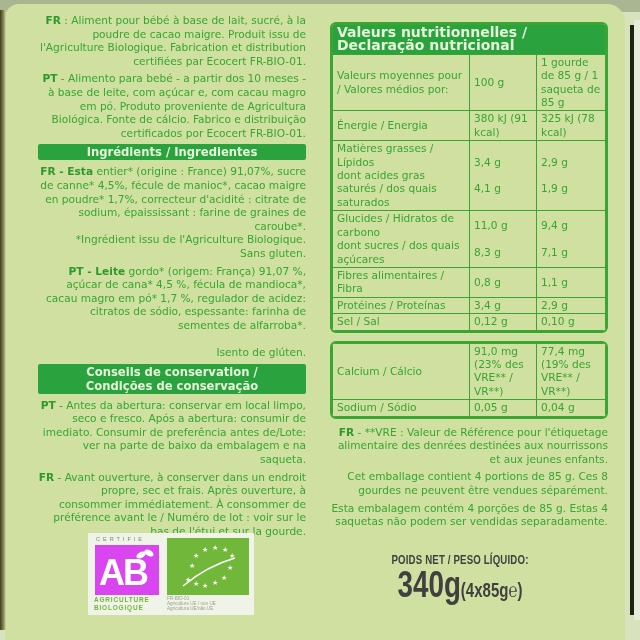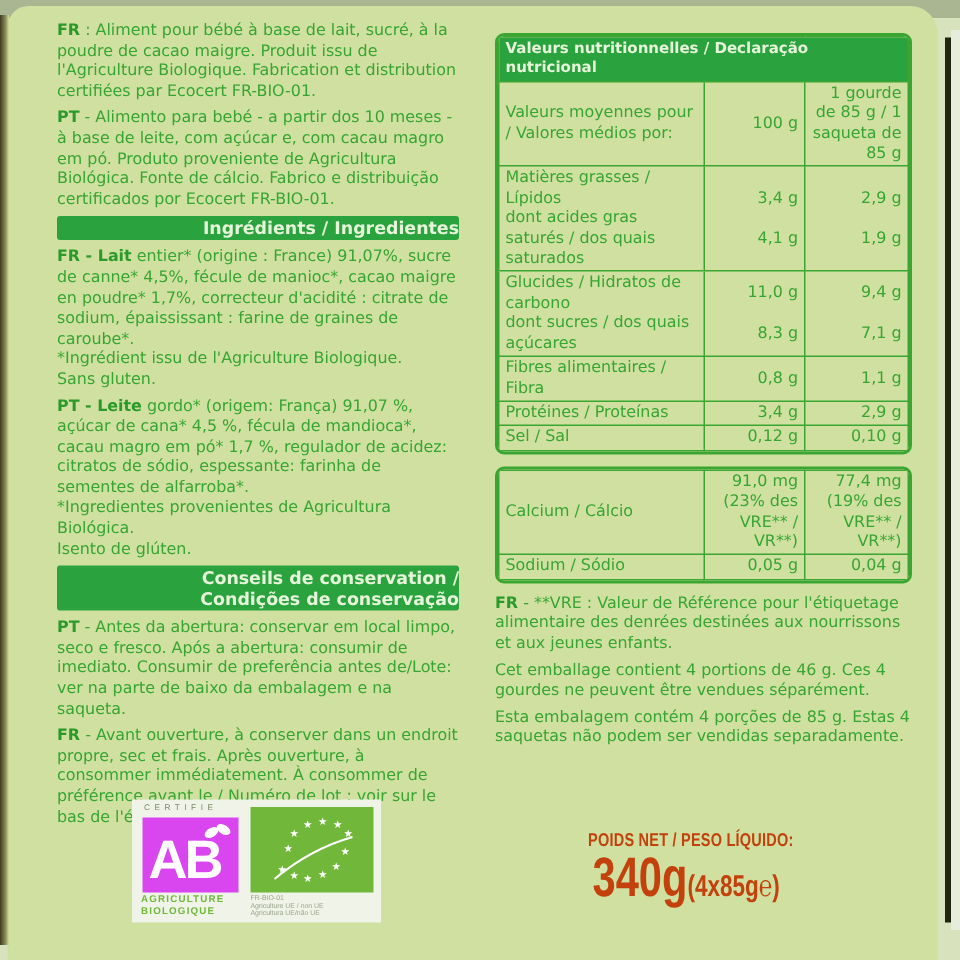--- a/index.html
+++ b/index.html
@@ -4,31 +4,31 @@
 <style>
   html,body{margin:0;padding:0;}
   body{width:640px;height:640px;overflow:hidden;background:#d8e3bd;position:relative;font-family:"DejaVu Sans",sans-serif;}
   .bg-top{position:absolute;left:0;top:0;width:640px;height:12px;background:#aab592;}
   .panel{position:absolute;left:5px;top:4px;width:620px;height:636px;background:#cfe0a0;border-radius:14px 18px 0 0;}
   .left-edge{position:absolute;left:0;top:10px;width:6px;height:620px;background:linear-gradient(90deg,#3a3d22,#8a8a55 60%,#cfe0a0);}
   .right-edge{position:absolute;left:630px;top:25px;width:4px;height:590px;background:#1f2410;}
   .right-strip{position:absolute;left:634px;top:20px;width:6px;height:600px;background:#e8eddb;}
   .col-left{position:absolute;left:38px;top:14px;width:268px;color:#37a532;font-size:10.6px;line-height:13.6px;}
   .col-right{position:absolute;left:330px;top:22px;width:278px;color:#37a532;font-size:10.6px;line-height:13.6px;}
-  p{margin:0 0 4px 0;}
+  p{margin:0 0 4px 0;text-align:right;}
   b{color:#2c9a2a;}
-  .hdr{background:#2aa23d;color:#e6f5d9;font-weight:bold;text-align:right;font-size:11.6px;line-height:14px;border-radius:2px;margin:4px 0 5px 0;padding:1px 0;}
+  .hdr{background:#2aa23d;color:#e6f5d9;font-weight:bold;text-align:center;font-size:11.6px;line-height:14px;border-radius:2px;margin:4px 0 5px 0;padding:1px 0;}
   table{border-collapse:collapse;width:100%;color:#37a532;font-size:10.6px;line-height:13.4px;}
   .tbl{border:2px solid #3aa531;border-radius:6px;overflow:hidden;}
   .tbl td{border:1.5px solid #3aa531;padding:1px 4px;vertical-align:middle;}
-  .tbl .v{text-align:right;}
-  .tbl-hdr{background:#2aa23d;color:#e6f5d9;font-weight:bold;font-size:10px;padding:2px 4px;}
+  .tbl .v{text-align:left;}
+  .tbl-hdr{background:#2aa23d;color:#e6f5d9;font-weight:bold;font-size:14px;padding:2px 4px;}
   .tbl2{margin-top:8px;}
   .notes{margin-top:7px;}
-  .weight{position:absolute;left:370px;top:553px;width:200px;text-align:left;color:#c2410c;font-family:"Liberation Sans",sans-serif;}
+  .weight{position:absolute;left:360px;top:553px;width:200px;text-align:center;color:#404040;font-family:"Liberation Sans",sans-serif;}
   .w-label{font-weight:bold;font-size:12.4px;transform:scaleX(0.78);letter-spacing:0.2px;}
   .w-value{font-weight:bold;font-size:37px;line-height:36px;transform:scaleX(0.75);white-space:nowrap;}
   .w-value span.sm{font-size:20px;}
   .logos{position:absolute;left:88px;top:533px;width:166px;height:82px;background:#f0f3e8;}
   .ab-box{position:absolute;left:7px;top:12px;width:64px;height:50px;background:#d946ef;}
   .certifie{position:absolute;left:8px;top:3px;font-size:5.5px;letter-spacing:3px;color:#7a8a6a;font-family:"Liberation Sans",sans-serif;}
   .ab-text{position:absolute;left:4px;top:10px;color:#fff;font-size:36px;font-family:"Liberation Sans",sans-serif;font-weight:bold;letter-spacing:-2px;line-height:36px;}
   .agri{position:absolute;left:6px;top:63px;color:#70b73a;font-size:6.5px;font-weight:bold;letter-spacing:0.8px;line-height:7.5px;font-family:"Liberation Sans",sans-serif;}
   .eu-box{position:absolute;left:79px;top:5px;width:82px;height:57px;background:#70b73a;}
   .eu-sub{position:absolute;left:79px;top:63px;color:#9aa58a;font-size:4.6px;line-height:5px;font-family:"Liberation Sans",sans-serif;}
@@ -40,22 +40,22 @@
 <div class="panel"></div>
 <div class="left-edge"></div>
 <div class="right-edge"></div>
 <div class="right-strip"></div>
 
 <div class="col-left">
   <p><b>FR</b><span> : Aliment pour bébé à base de lait, sucré, à la poudre de cacao maigre. Produit issu de l'Agriculture Biologique. Fabrication et distribution certifiées par Ecocert FR-BIO-01.</span></p>
   <p><b>PT</b><span> - Alimento para bebé - a partir dos 10 meses - à base de leite, com açúcar e, com cacau magro em pó. Produto proveniente de Agricultura Biológica. Fonte de cálcio. Fabrico e distribuição certificados por Ecocert FR-BIO-01.</span></p>
 
   <div class="hdr">Ingrédients / Ingredientes</div>
-  <p><b>FR - </b><b>Lait</b><span> entier* (origine : France) 91,07%, sucre de canne* 4,5%, fécule de manioc*, cacao maigre en poudre* 1,7%, correcteur d'acidité : citrate de sodium, épaississant : farine de graines de caroube*.</span><br><span>*Ingrédient issu de l'Agriculture Biologique.</span><br><span>Sans gluten.</span></p>
-  <p><b>PT - </b><b>Leite</b><span> gordo* (origem: França) 91,07 %, açúcar de cana* 4,5 %, fécula de mandioca*, cacau magro em pó* 1,7 %, regulador de acidez: citratos de sódio, espessante: farinha de sementes de alfarroba*.</span><br><span>*Ingredientes provenientes de Agricultura Biológica.</span><br><span>Isento de glúten.</span></p>
+  <p><b>FR - </b><b>Esta</b><span> entier* (origine : France) 91,07%, sucre de canne* 4,5%, fécule de manioc*, cacao maigre en poudre* 1,7%, correcteur d'acidité : citrate de sodium, épaississant : farine de graines de caroube*.</span><br><span>*Ingrédient issu de l'Agriculture Biologique.</span><br><span>Sans gluten.</span></p>
+  <p><b>PT - </b><b>Leite</b><span> gordo* (origem: França) 91,07 %, açúcar de cana* 4,5 %, fécula de mandioca*, cacau magro em pó* 1,7 %, regulador de acidez: citratos de sódio, espessante: farinha de sementes de alfarroba*.</span><br><br><span>Isento de glúten.</span></p>
 
   <div class="hdr"><span>Conseils de conservation /</span><br><span>Condições de conservação</span></div>
   <p><b>PT</b><span> - Antes da abertura: conservar em local limpo, seco e fresco. Após a abertura: consumir de imediato. Consumir de preferência antes de/Lote: ver na parte de baixo da embalagem e na saqueta.</span></p>
   <p><b>FR</b><span> - Avant ouverture, à conserver dans un endroit propre, sec et frais. Après ouverture, à consommer immédiatement. À consommer de préférence avant le / Numéro de lot : voir sur le bas de l'étui et sur la gourde.</span></p>
 </div>
 
 <div class="logos">
   <div class="certifie">CERTIFIE</div>
   <div class="ab-box">
     <div class="ab-text">AB</div>
@@ -93,20 +93,25 @@
       <tbody>
           <tr>
             <td class="tbl-hdr" colspan="3">Valeurs nutritionnelles / Declaração nutricional</td>
           </tr>
       <tr>
         <td style="width:128px">Valeurs moyennes pour / Valores médios por:</td>
         <td class="v" style="width:58px">100 g</td>
         <td class="v">1 gourde de 85 g / 1 saqueta de 85 g</td>
       </tr>
       <tr>
+            <td>Énergie / Energia</td>
+            <td class="v">380 kJ (91 kcal)</td>
+            <td class="v">325 kJ (78 kcal)</td>
+          </tr>
+      <tr>
             <td style="border-bottom:none"><span>Matières grasses / Lípidos</span><br><span>dont acides gras saturés / dos quais saturados</span></td>
             <td class="v"><span>3,4 g</span><br><br><span>4,1 g</span></td>
             <td class="v"><span>2,9 g</span><br><br><span>1,9 g</span></td>
           </tr>
       <tr>
             <td><span>Glucides / Hidratos de carbono</span><br><span>dont sucres / dos quais açúcares</span></td>
             <td class="v"><span>11,0 g</span><br><br><span>8,3 g</span></td>
             <td class="v"><span>9,4 g</span><br><br><span>7,1 g</span></td>
           </tr>
       <tr>
@@ -140,21 +145,21 @@
             <td>Sodium / Sódio</td>
             <td class="v">0,05 g</td>
             <td class="v">0,04 g</td>
           </tr>
     </tbody>
       </table>
   </div>
 
   <div class="notes">
     <p><b>FR</b><span> - **VRE : Valeur de Référence pour l'étiquetage alimentaire des denrées destinées aux nourrissons et aux jeunes enfants.</span></p>
-    <p>Cet emballage contient 4 portions de 46 g. Ces 4 gourdes ne peuvent être vendues séparément.</p>
+    <p>Cet emballage contient 4 portions de 85 g. Ces 8 gourdes ne peuvent être vendues séparément.</p>
     <p>Esta embalagem contém 4 porções de 85 g. Estas 4 saquetas não podem ser vendidas separadamente.</p>
   </div>
 </div>
 
 <div class="weight">
   <div class="w-label">POIDS NET / PESO LÍQUIDO:</div>
   <div class="w-value"><span>340g</span><span class="sm">(4x85g℮)</span></div>
 </div>
 
 </body></html>

